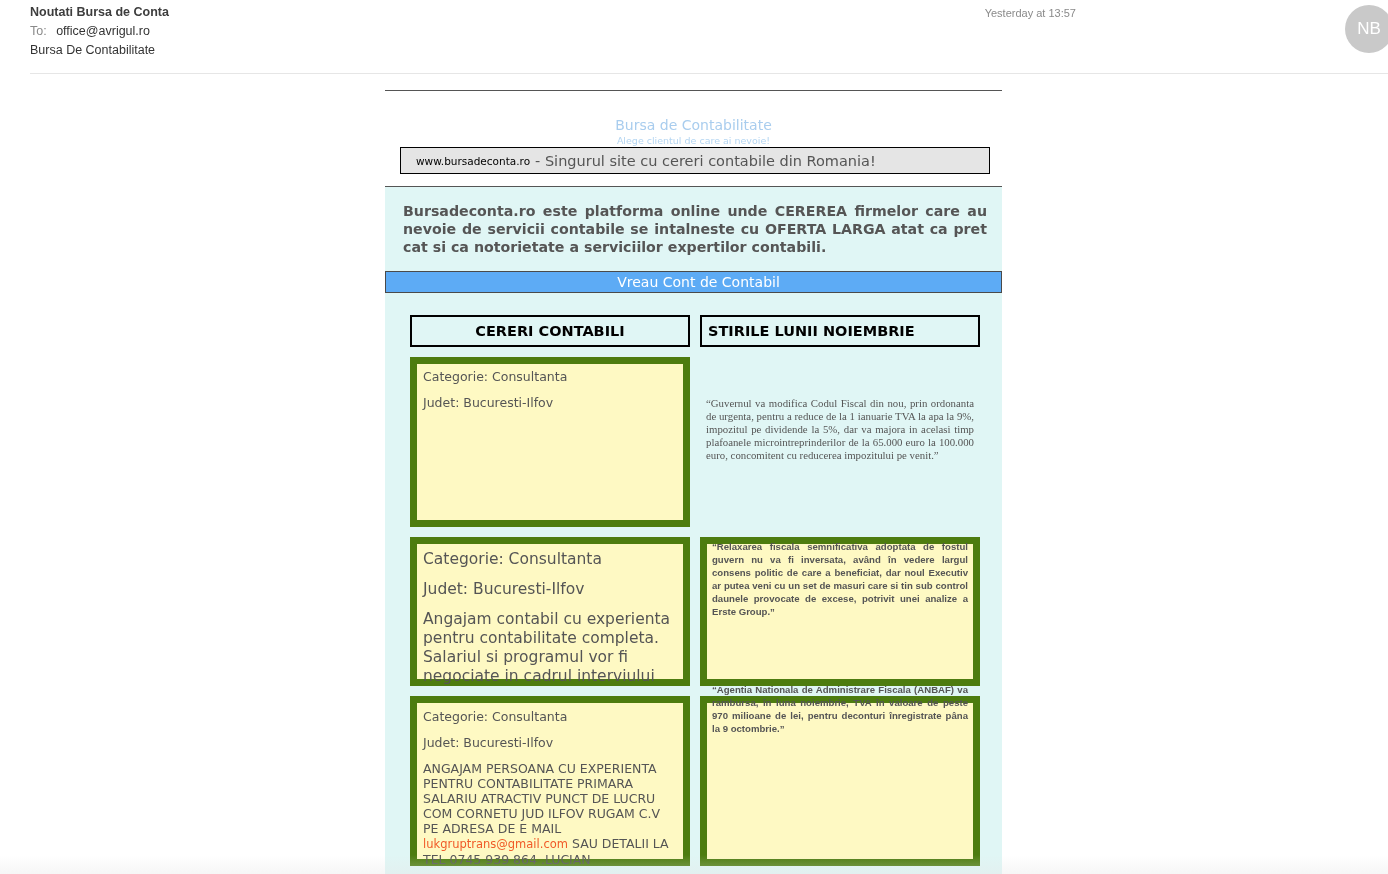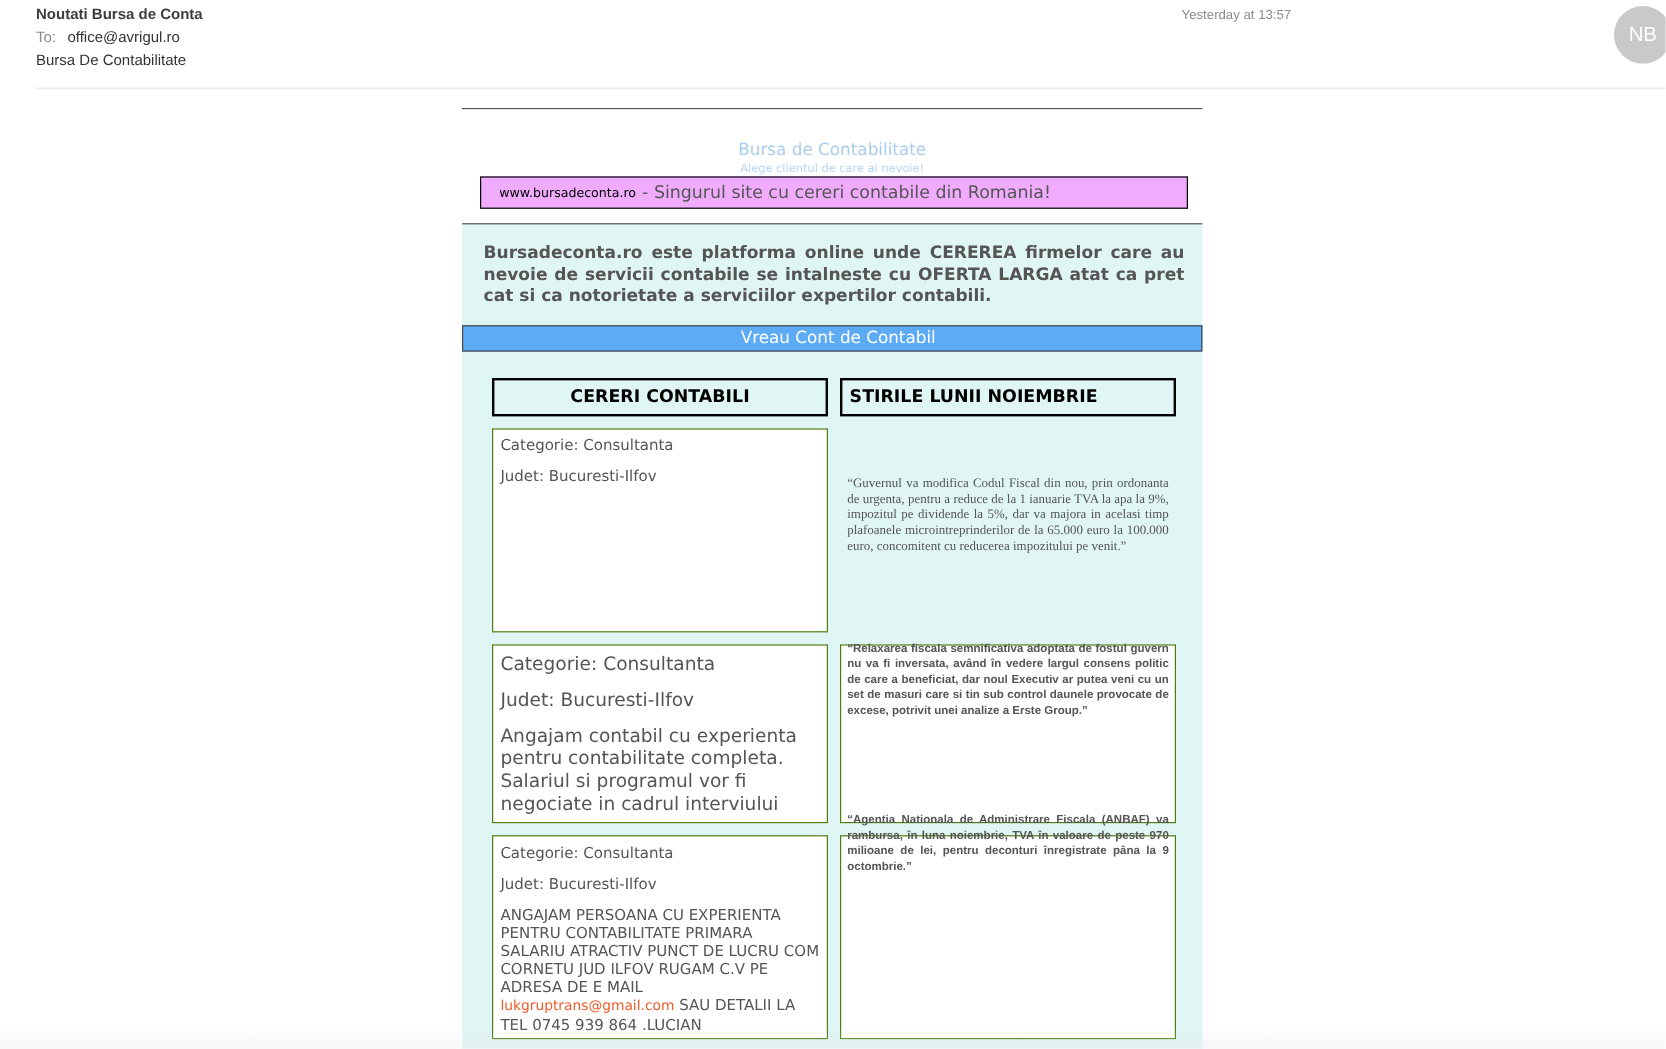--- a/index.html
+++ b/index.html
@@ -16,37 +16,37 @@
             background: #c9c9c9; color: #fff; font-size: 17px; display: flex; align-items: center; justify-content: center; }
   .header-divider { position: absolute; left: 18px; top: 73px; width: 1362px; height: 1px; background: #e6e6e6; }
 
   .email-body { position: absolute; left: 385px; top: 90px; width: 617px; height: 784px; }
   .top-rule { position: absolute; left: 0; top: 0; width: 617px; height: 1px; background: #555; }
   .brand-title { position: absolute; left: 0; top: 27px; width: 617px; text-align: center;
                  font-family: "DejaVu Sans", sans-serif; font-size: 14px; color: #a9cdee; }
   .brand-tagline { position: absolute; left: 0; top: 45px; width: 617px; text-align: center;
                    font-family: "DejaVu Sans", sans-serif; font-size: 9.5px; color: #b5d6f2; }
   .site-box { position: absolute; left: 15px; top: 57px; width: 590px; height: 27px; border: 1px solid #000;
-              background: #f0abfc; padding-left: 15px; display: flex; align-items: center; }
+              background: #e5e5e5; padding-left: 15px; display: flex; align-items: center; }
   .site-url { font-family: "DejaVu Sans", sans-serif; font-size: 10.5px; color: #000; }
   .site-slogan { font-family: "DejaVu Sans", sans-serif; font-size: 14.5px; color: #555; margin-left: 5px; }
 
   .teal-area { position: absolute; left: 0; top: 96px; width: 617px; height: 688px; background: #e0f6f5; border-top: 1px solid #555; }
   .intro { position: absolute; left: 18px; top: 15px; width: 584px; font-family: "DejaVu Sans", sans-serif;
            font-size: 14.2px; font-weight: bold; color: #555; line-height: 18px; text-align: justify; }
   .cta-bar { position: absolute; left: 0; top: 84px; width: 617px; height: 22px; background: #5dabf5;
              border: 1px solid #4a4a4a; color: #fff; font-family: "DejaVu Sans", sans-serif; font-size: 14px;
              text-align: center; line-height: 20px; cursor: pointer; padding-left: 10px; }
 
   .col-head { position: absolute; height: 32px; border: 2px solid #000; background: #e0f6f5;
               font-family: "DejaVu Sans", sans-serif; font-weight: bold; font-size: 14.5px; color: #000; line-height: 28px; }
   .col-head.left { left: 25px; top: 128px; width: 280px; text-align: center; }
   .col-head.right { left: 315px; top: 128px; width: 280px; padding-left: 6px; }
 
-  .card { position: absolute; border: 1px solid #4d7c0f; background: #ffffff; color: #555;
+  .card { position: absolute; border: 7px solid #4d7c0f; background: #fef9c3; color: #555;
           font-family: "DejaVu Sans", sans-serif; padding: 5px 6px; }
   .card p { margin-bottom: 10px; }
   .card p:last-child { margin-bottom: 0; }
 
   .req1 { left: 25px; top: 170px; width: 280px; height: 170px; font-size: 12.5px; line-height: 15px; }
   .req1 p.cat, .req1 p.jud { margin-bottom: 11px; }
   .req2 { left: 25px; top: 350px; width: 280px; height: 149px; font-size: 15.5px; line-height: 19px; padding-top: 6px; }
   .req2 p { margin-bottom: 11px; }
   .req3 { left: 25px; top: 509px; width: 280px; height: 170px; font-size: 12.5px; line-height: 15px; padding-top: 6px; }
   .req3 p.cat, .req3 p.jud { margin-bottom: 11px; }

